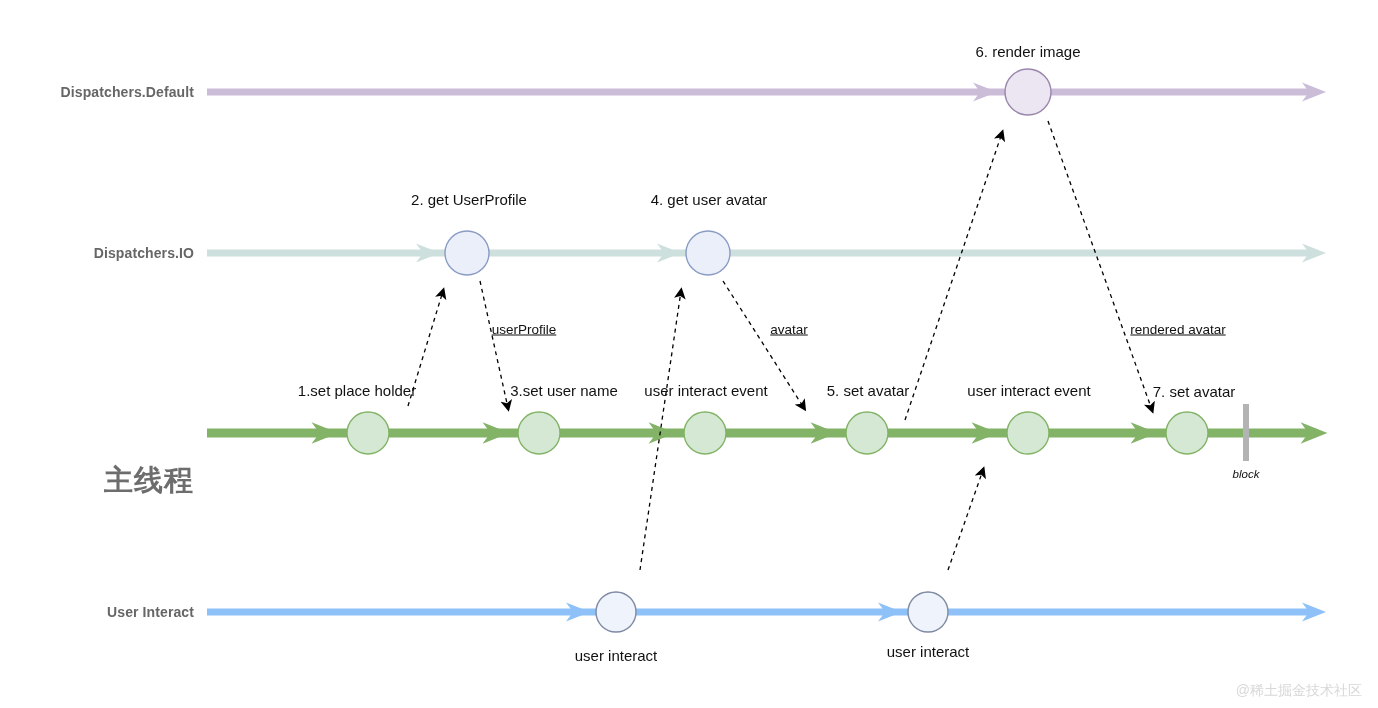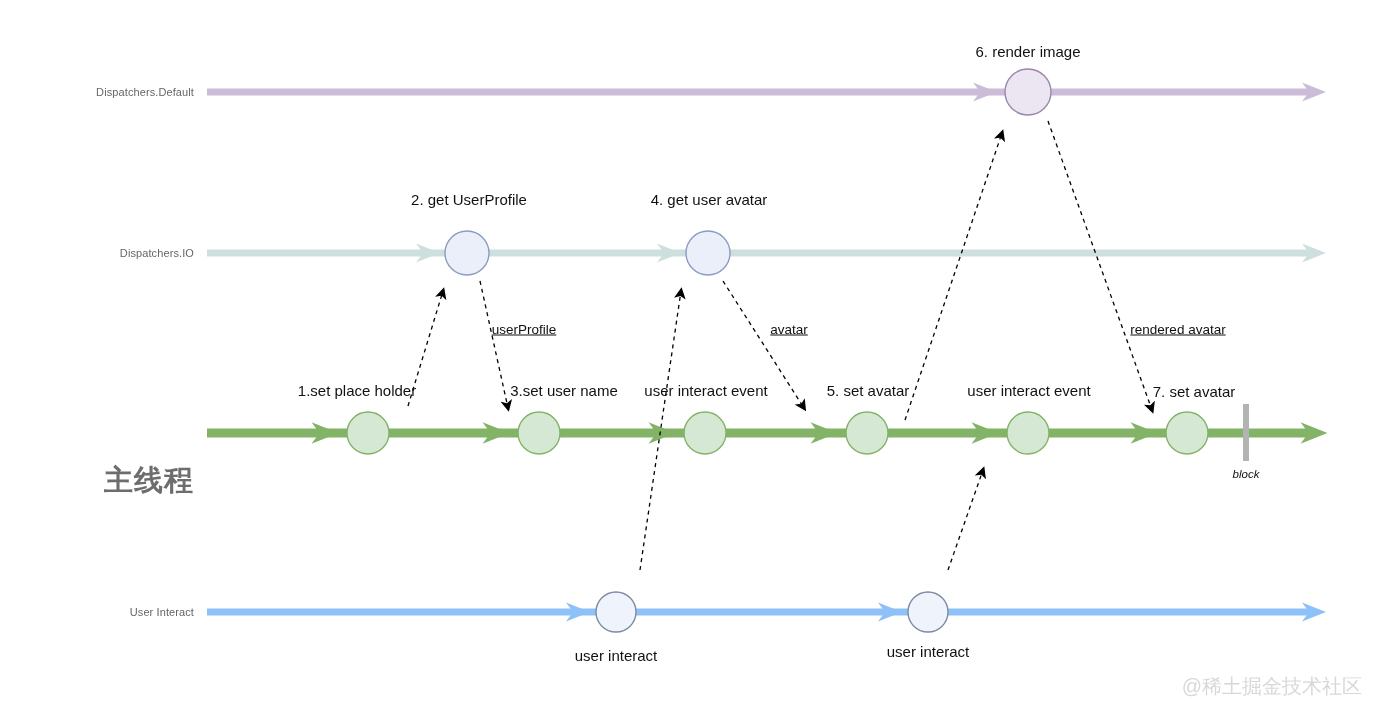--- a/index.html
+++ b/index.html
@@ -22,24 +22,24 @@
   #diagram-svg {
     position: absolute;
     left: 0;
     top: 0;
     width: 1378px;
     height: 708px;
   }
   .lane-label {
     position: absolute;
     color: #666666;
-    font-weight: normal;
+    font-weight: bold;
     white-space: nowrap;
     transform: translate(-100%, -50%);
-    font-size: 11px;
+    font-size: 14px;
     letter-spacing: 0.1px;
   }
   .lane-label.big {
     font-size: 29px;
     letter-spacing: 1px;
     font-weight: bold;
     color: #6d6d6d;
     margin-top: 48px;
   }
   .node-label {
@@ -63,21 +63,21 @@
     font-size: 11.5px;
     white-space: nowrap;
     transform: translate(-50%, -50%);
     font-style: italic;
   }
   .watermark {
     position: absolute;
     right: 16px;
     bottom: 8px;
     color: #d8d8d8;
-    font-size: 20px;
+    font-size: 14px;
     white-space: nowrap;
     user-select: none;
   }
 </style>
 </head>
 <body>
 
 <div id="stage">
 
   <svg id="diagram-svg" viewBox="0 0 1378 708" xmlns="http://www.w3.org/2000/svg">

